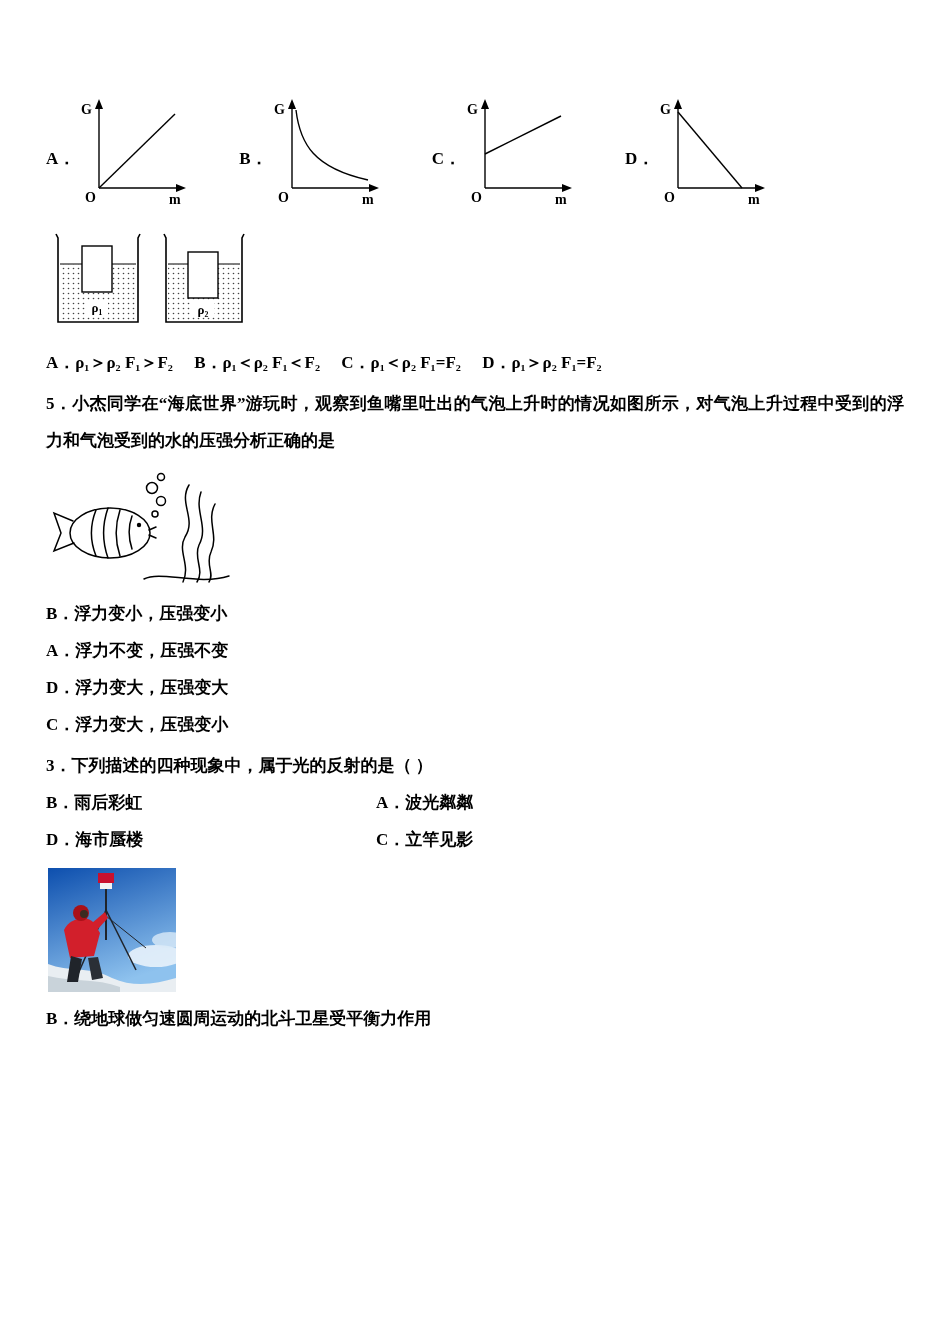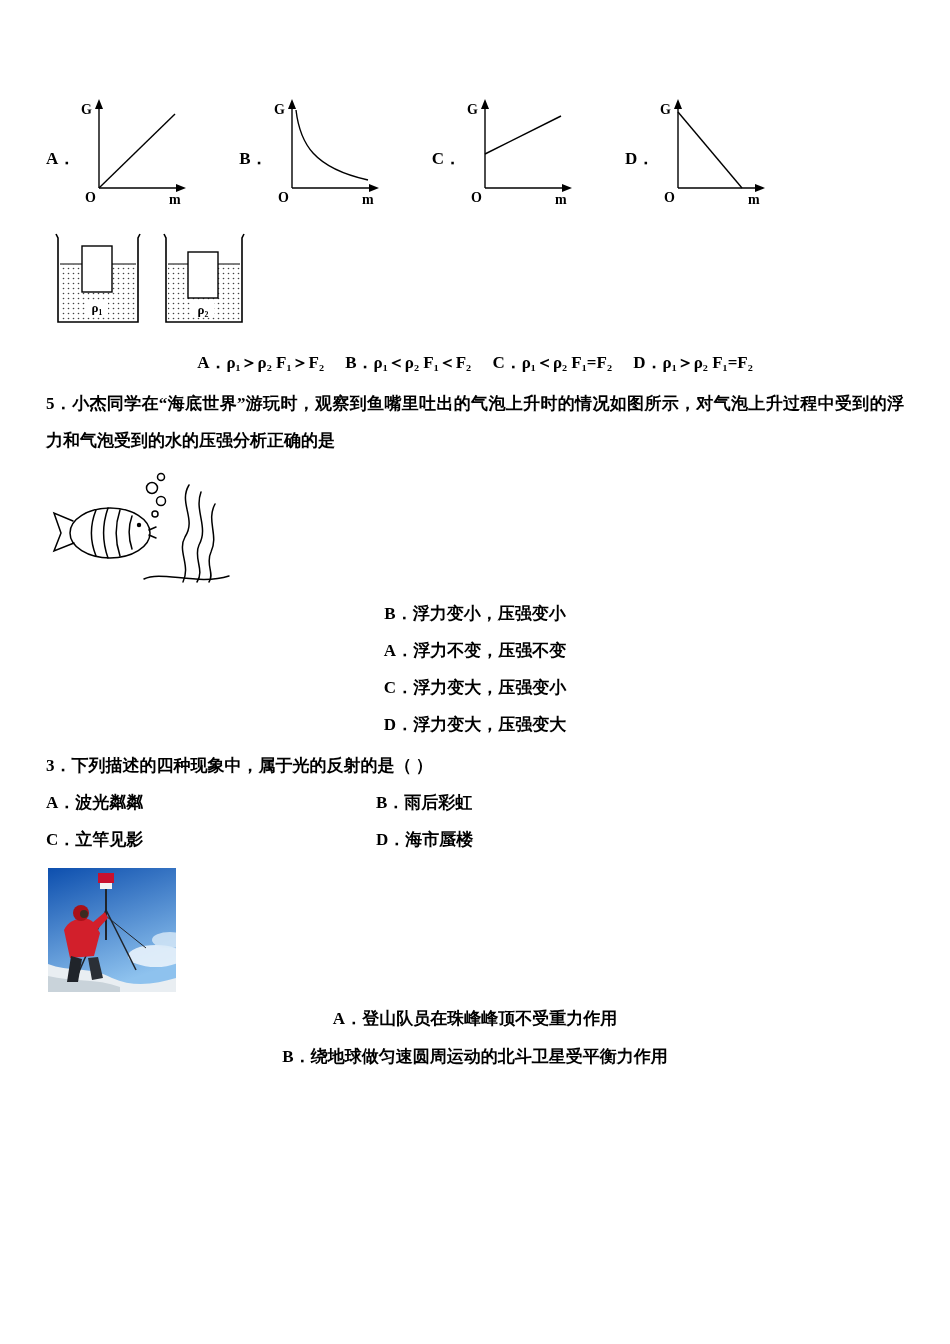--- a/index.html
+++ b/index.html
@@ -12,21 +12,21 @@
   }
   .page { padding: 96px 46px 0 46px; }
 
   .graph-row { display: flex; align-items: flex-start; gap: 44px; margin-bottom: 26px; }
   .graph-option { display: flex; align-items: center; }
   .graph-label { margin-right: 2px; margin-top: 14px; }
   .graph-svg text { font-family: "Liberation Serif", "DejaVu Serif", serif; font-size: 14px; font-weight: 600; }
 
   .stem { line-height: 2.18; text-align: justify; }
   .pre { white-space: pre-wrap; }
-  .opt-line { line-height: 2.18; text-align: center; }
+  .opt-line { line-height: 2.18; }
   .opt-block { margin-top: 2px; }
 
   .figure { margin: 10px 0 8px 2px; }
   .figure svg { display: block; }
   .fig-beakers { margin-left: 6px; text-align: right; }
 
   .two-col { display: grid; grid-template-columns: 330px auto; }
   .two-col p { line-height: 2.18; }
 
   .q-section { margin-top: 4px; }
@@ -152,32 +152,32 @@
           <path d="M 153 23 C 146 42, 161 58, 151 76 C 145 89, 157 101, 149 113"></path>
           <path d="M 167 35 C 158 52, 171 66, 163 83 C 157 95, 167 105, 161 113"></path>
           <path d="M 96 110 C 112 101, 150 117, 181 107"></path>
         </g>
       </svg>
     </div>
 
     <div class="opt-block">
       <p class="opt-line">B．浮力变小，压强变小</p>
       <p class="opt-line">A．浮力不变，压强不变</p>
+      <p class="opt-line">D．浮力变大，压强变大</p>
       <p class="opt-line">C．浮力变大，压强变小</p>
-      <p class="opt-line">D．浮力变大，压强变大</p>
     </div>
   </div>
 
   <div class="q-section">
     <p class="stem pre">3．下列描述的四种现象中，属于光的反射的是（ ）</p>
     <div class="two-col">
+      <p>B．雨后彩虹</p>
       <p>A．波光粼粼</p>
-      <p>B．雨后彩虹</p>
+      <p>D．海市蜃楼</p>
       <p>C．立竿见影</p>
-      <p>D．海市蜃楼</p>
     </div>
   </div>
 
   <div class="q-section">
 
     <div class="figure">
       <svg width="128" height="124" viewBox="0 0 128 124">
         <defs>
           <linearGradient id="sky" x1="0" y1="0" x2="0.35" y2="1">
             <stop offset="0" stop-color="#0d4fae"></stop>
@@ -198,18 +198,17 @@
         <path d="M 16 62 C 22 49, 40 47, 46 55 L 52 65 L 46 88 L 22 90 Z" fill="#d21f2b"></path>
         <circle cx="33" cy="45" r="8" fill="#a91118"></circle>
         <circle cx="36" cy="46" r="4" fill="#3a2b20"></circle>
         <path d="M 44 55 L 57 44 L 60 50 L 48 63 Z" fill="#d21f2b"></path>
         <path d="M 23 88 L 19 114 L 30 114 L 34 91 Z" fill="#20242a"></path>
         <path d="M 40 90 L 44 112 L 55 110 L 50 89 Z" fill="#2a2f36"></path>
       </svg>
     </div>
 
     <div class="opt-block">
-      <p class="opt-line">A．登山队员在珠峰峰顶不受重力作用</p>
       <p class="opt-line">B．绕地球做匀速圆周运动的北斗卫星受平衡力作用</p>
     </div>
   </div>
 
 </div>
 
 </body></html>

